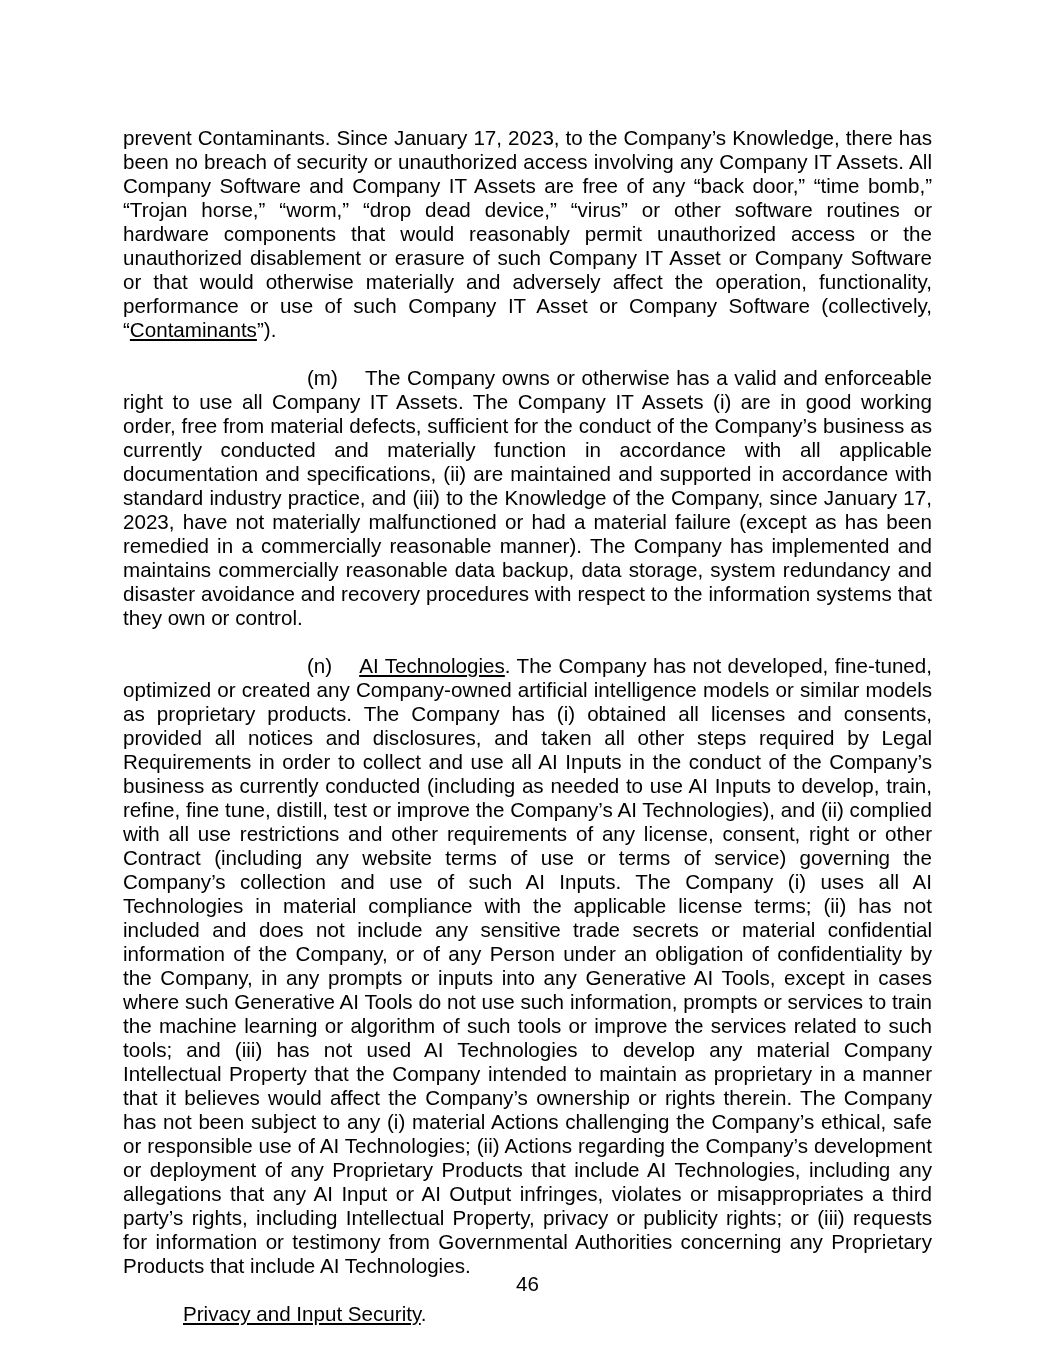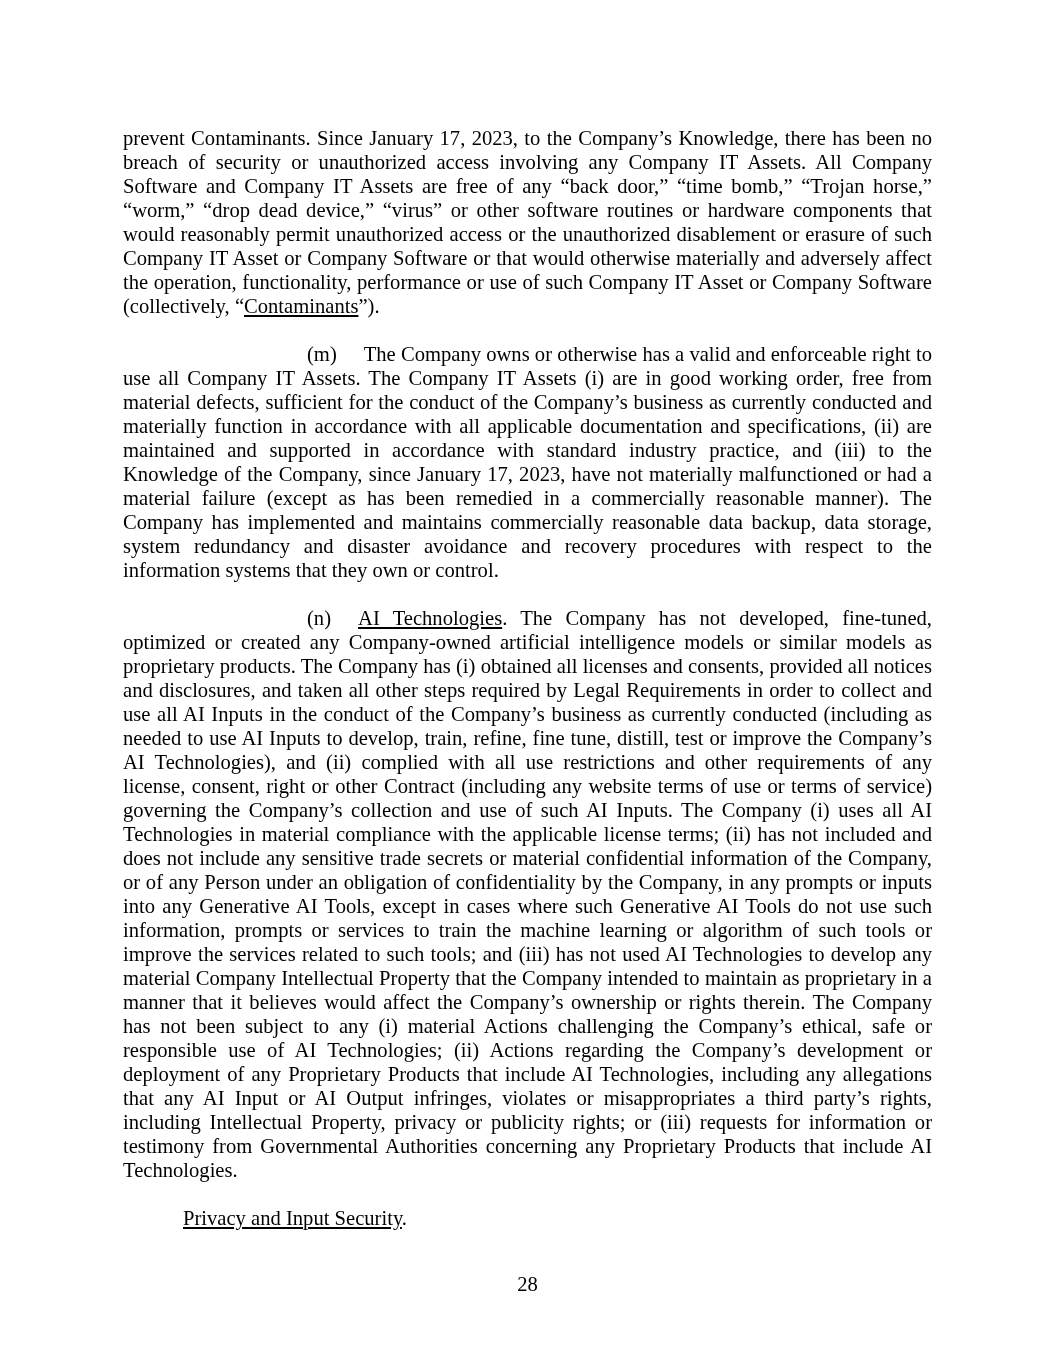--- a/index.html
+++ b/index.html
@@ -6,21 +6,21 @@
     margin: 0;
     padding: 0;
     background: #ffffff;
   }
   .page {
     position: relative;
     width: 1055px;
     height: 1359px;
     background: #ffffff;
     color: #000000;
-    font-family: Liberation Serif, serif;
+    font-family: Liberation Sans, sans-serif;
     font-size: 20.6px;
     line-height: 24px;
     overflow: hidden;
   }
   .content {
     position: absolute;
     left: 123px;
     top: 126px;
     width: 809px;
   }
@@ -63,15 +63,15 @@
 
     <p class="para indent"><span>(m)</span><span class="tab"></span><span>The Company owns or otherwise has a valid and enforceable right to use all Company IT Assets.  The Company IT Assets (i) are in good working order, free from material defects, sufficient for the conduct of the Company’s business as currently conducted and materially function in accordance with all applicable documentation and specifications, (ii) are maintained and supported in accordance with standard industry practice, and (iii) to the Knowledge of the Company, since January 17, 2023, have not materially malfunctioned or had a material failure (except as has been remedied in a commercially reasonable manner).  The Company has implemented and maintains commercially reasonable data backup, data storage, system redundancy and disaster avoidance and recovery procedures with respect to the information systems that they own or control.</span></p>
 
     <p class="para indent"><span>(n)</span><span class="tab"></span><span class="u">AI Technologies</span><span>.  The Company has not developed, fine-tuned, optimized or created any Company-owned artificial intelligence models or similar models as proprietary products. The Company has (i) obtained all licenses and consents, provided all notices and disclosures, and taken all other steps required by Legal Requirements in order to collect and use all AI Inputs in the conduct of the Company’s business as currently conducted (including as needed to use AI Inputs to develop, train, refine, fine tune, distill, test or improve the Company’s AI Technologies), and (ii) complied with all use restrictions and other requirements of any license, consent, right or other Contract (including any website terms of use or terms of service) governing the Company’s collection and use of such AI Inputs.  The Company (i) uses all AI Technologies in material compliance with the applicable license terms; (ii) has not included and does not include any sensitive trade secrets or material confidential information of the Company, or of any Person under an obligation of confidentiality by the Company, in any prompts or inputs into any Generative AI Tools, except in cases where such Generative AI Tools do not use such information, prompts or services to train the machine learning or algorithm of such tools or improve the services related to such tools; and (iii) has not used AI Technologies to develop any material Company Intellectual Property that the Company intended to maintain as proprietary in a manner that it believes would affect the Company’s ownership or rights therein.  The Company has not been subject to any (i) material Actions challenging the Company’s ethical, safe or responsible use of AI Technologies; (ii) Actions regarding the Company’s development or deployment of any Proprietary Products that include AI Technologies, including any allegations that any AI Input or AI Output infringes, violates or misappropriates a third party’s rights, including Intellectual Property, privacy or publicity rights; or (iii) requests for information or testimony from Governmental Authorities concerning any Proprietary Products that include AI Technologies.</span></p>
 
     <p class="heading-para"><span class="u">Privacy and Input Security</span><span>.</span></p>
 
   </div>
 
   <div class="footer">
-    <span>28</span>
+    <span>46</span>
   </div>
 </div>
 
 </body></html>

